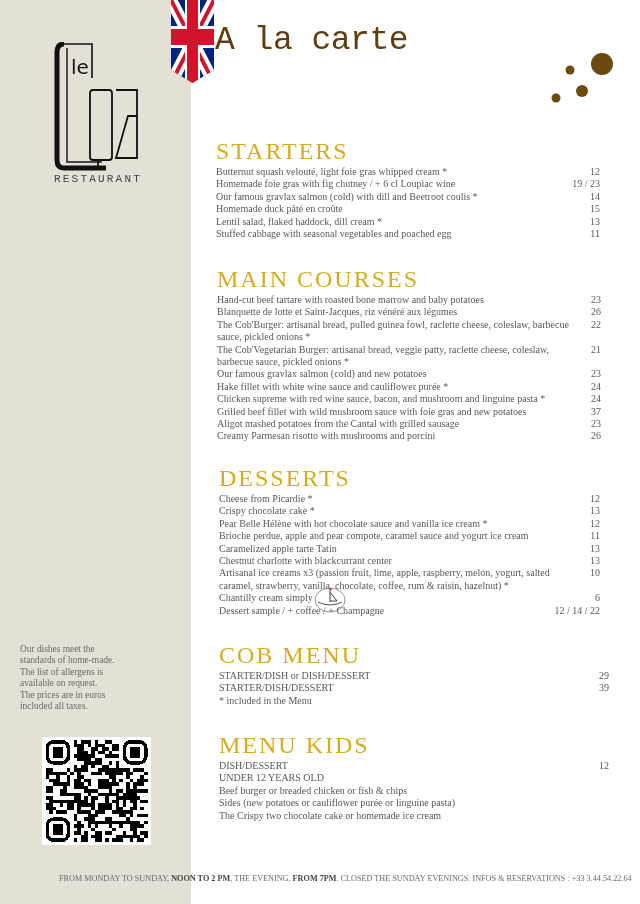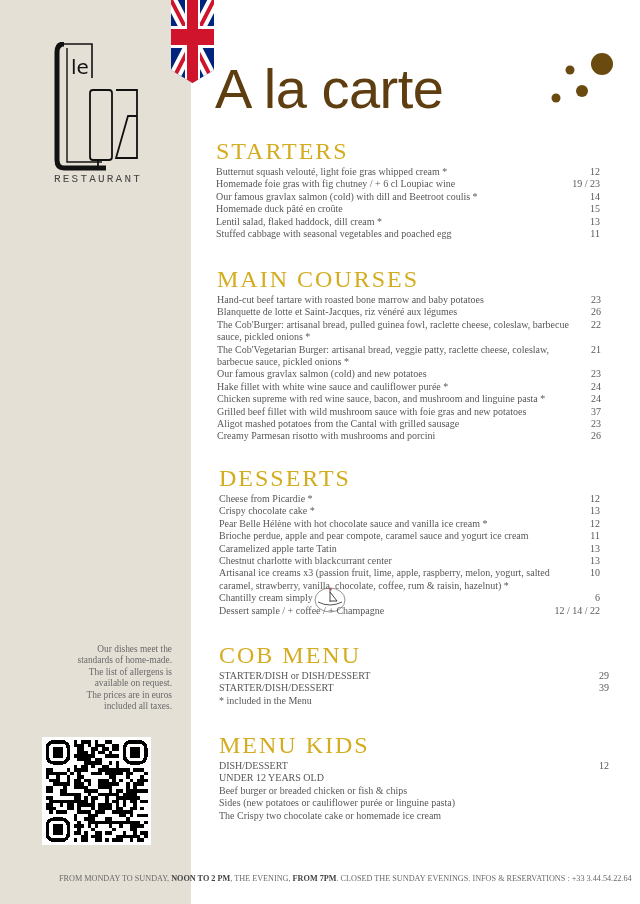--- a/index.html
+++ b/index.html
@@ -7,34 +7,34 @@
   body { position: relative; font-family: "DejaVu Serif", "Liberation Serif", serif; color: #555; }
 
   .sidebar { position: absolute; left: 0; top: 0; width: 191px; height: 904px; background: #e5e0d6; }
 
   .logo { position: absolute; left: 54px; top: 42px; width: 90px; height: 130px; }
   .logo-word { position: absolute; left: 53px; top: 173px; width: 90px; text-align: center;
     font-family: Liberation Mono, monospace; font-size: 11px; letter-spacing: 2.2px; color: #444; }
 
   .flag { position: absolute; left: 171px; top: 0; width: 43px; height: 83px; }
 
-  .title { position: absolute; left: 215px; top: 56px; font-size: 56px; color: #5e3e10;
-    font-family: Liberation Sans, sans-serif; letter-spacing: -0.5px; font-weight: normal; }
+  .title { position: absolute; left: 215px; top: 22px; font-size: 33px; color: #5e3e10;
+    font-family: Liberation Mono, monospace; letter-spacing: -0.5px; font-weight: normal; }
 
   .dots { position: absolute; left: 548px; top: 52px; width: 66px; height: 52px; }
 
   .section { position: absolute; left: 216px; width: 384px; }
   .section-title { font-size: 24px; color: #d4ac1f; letter-spacing: 2px; font-weight: normal;
     font-family: Liberation Serif, serif; line-height: 22px; margin-bottom: 4px; }
   .item { display: flex; justify-content: space-between; align-items: flex-start;
     font-family: "Liberation Serif", "DejaVu Serif", serif; font-size: 10px; line-height: 12.4px; color: #585858; }
   .item .name { flex: 1; padding-right: 18px; }
   .item .price { white-space: nowrap; text-align: right; }
 
-  .allergen-note { position: absolute; left: 20px; top: 644px; width: 152px; text-align: right;
+  .allergen-note { position: absolute; left: 20px; top: 644px; width: 152px; text-align: left;
     font-family: "Liberation Serif", "DejaVu Serif", serif; font-size: 9.4px; line-height: 11.4px; color: #6a6a6a; }
 
   .qr { position: absolute; left: 42px; top: 737px; width: 109px; height: 108px; background: #fff; padding: 3px; }
 
   .footer { position: absolute; left: 15px; top: 874px; width: 620px; white-space: nowrap;
     font-family: "Liberation Serif", "DejaVu Serif", serif; font-size: 8.2px; color: #6a6a6a; margin-left: 44px; }
   .footer b { color: #444; }
 
   .stamp { position: absolute; left: 312px; top: 584px; width: 36px; height: 30px; }
 </style>

